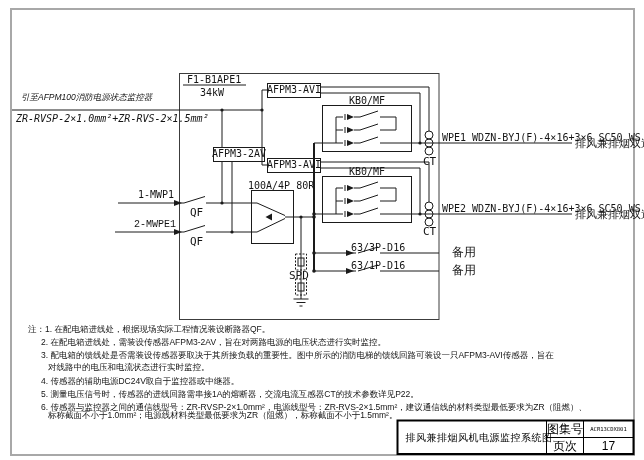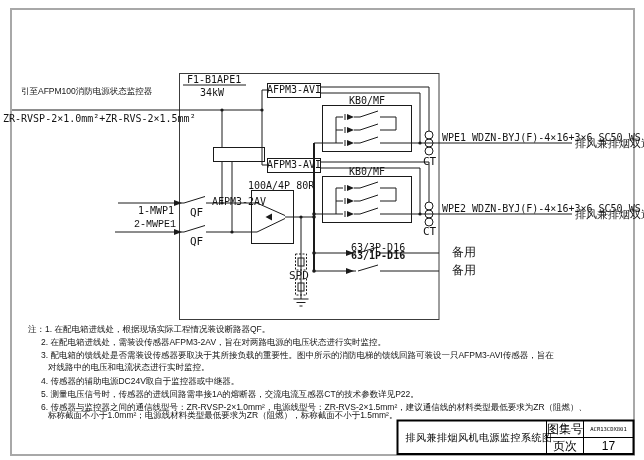--- a/index.html
+++ b/index.html
@@ -142,50 +142,50 @@
       <circle cx="420" cy="143" r="1.6"></circle>
         <circle cx="420" cy="214" r="1.6"></circle>
     </g>
 
     <g stroke="#000" fill="none">
       <rect x="397.5" y="420.5" width="236" height="33.5" stroke-width="2"></rect>
       <path d="M546.5 420.5V454 M583.5 420.5V454 M546.5 437.5H633.5" stroke-width="1"></path>
     </g>
   </svg>
 
-  <div class="lbl f85" style="left:21px;top:87px;">引至AFPM100消防电源状态监控器</div>
-  <div class="lbl mono f7" style="left:3px;top:114px;">ZR-RVSP-2×1.0mm²+ZR-RVS-2×1.5mm²</div>
+  <div class="lbl f85" style="left:21px;top:93px;font-style:italic;">引至AFPM100消防电源状态监控器</div>
+  <div class="lbl mono f7" style="left:16px;top:114px;font-style:italic;">ZR-RVSP-2×1.0mm²+ZR-RVS-2×1.5mm²</div>
 
   <div class="lbl mono f7" style="left:187px;top:75px;">F1-B1APE1</div>
   <div class="lbl mono f7" style="left:200px;top:88px;">34kW</div>
 
   <div class="lbl mono f7 ctr" style="left:267px;top:85px;width:54px;">AFPM3-AVI</div>
   <div class="lbl mono f7 ctr" style="left:267px;top:160px;width:54px;">AFPM3-AVI</div>
-  <div class="lbl mono f7 ctr" style="left:213px;top:149px;width:52px;margin-top:48px;">AFPM3-2AV</div>
+  <div class="lbl mono f7 ctr" style="left:213px;top:149px;width:52px;">AFPM3-2AV</div>
 
   <div class="lbl mono f7" style="left:248px;top:181px;">100A/4P 80R</div>
 
-  <div class="lbl mono f7" style="left:138px;top:190px;margin-top:16px;">1-MWP1</div>
+  <div class="lbl mono f7" style="left:138px;top:190px;">1-MWP1</div>
   <div class="lbl mono f7" style="left:134px;top:220px;font-family:Liberation Mono, monospace;">2-MWPE1</div>
   <div class="lbl mono f75" style="left:190px;top:207px;">QF</div>
   <div class="lbl mono f75" style="left:190px;top:236px;">QF</div>
 
   <div class="lbl mono f7 ctr" style="left:322px;top:96px;width:90px;">KB0/MF</div>
   <div class="lbl mono f7 ctr" style="left:322px;top:167px;width:90px;">KB0/MF</div>
 
   <div class="lbl mono f75" style="left:423px;top:156px;">CT</div>
   <div class="lbl mono f75" style="left:423px;top:226px;">CT</div>
 
   <div class="lbl mono f7" style="left:442px;top:133px;">WPE1 WDZN-BYJ(F)-4×16+3×6 SC50 WS</div>
   <div class="lbl mono f7" style="left:442px;top:204px;">WPE2 WDZN-BYJ(F)-4×16+3×6 SC50 WS</div>
   <div class="lbl f75" style="left:575px;top:138px;">排风兼排烟双速风机</div>
   <div class="lbl f75" style="left:575px;top:209px;">排风兼排烟双速风机</div>
 
   <div class="lbl mono f7" style="left:351px;top:243px;">63/3P-D16</div>
-  <div class="lbl mono f7" style="left:351px;top:251px;font-weight:bold;">63/1P-D16</div>
+  <div class="lbl mono f7" style="left:351px;top:261px;">63/1P-D16</div>
   <div class="lbl f8" style="left:452px;top:246px;">备用</div>
   <div class="lbl f8" style="left:452px;top:264px;">备用</div>
 
   <div class="lbl mono f75" style="left:289px;top:270px;">SPD</div>
 
   <div>
     <div class="note" style="left:28px;top:325px;">注：1. 在配电箱进线处，根据现场实际工程情况装设断路器QF。</div>
     <div class="note" style="left:41px;top:338px;">2. 在配电箱进线处，需装设传感器AFPM3-2AV，旨在对两路电源的电压状态进行实时监控。</div>
     <div class="note" style="left:41px;top:351px;">3. 配电箱的馈线处是否需装设传感器要取决于其所接负载的重要性。图中所示的消防电梯的馈线回路可装设一只AFPM3-AVI传感器，旨在</div>
     <div class="note" style="left:48px;top:364px;font-family:Liberation Mono, monospace;">对线路中的电压和电流状态进行实时监控。</div>

